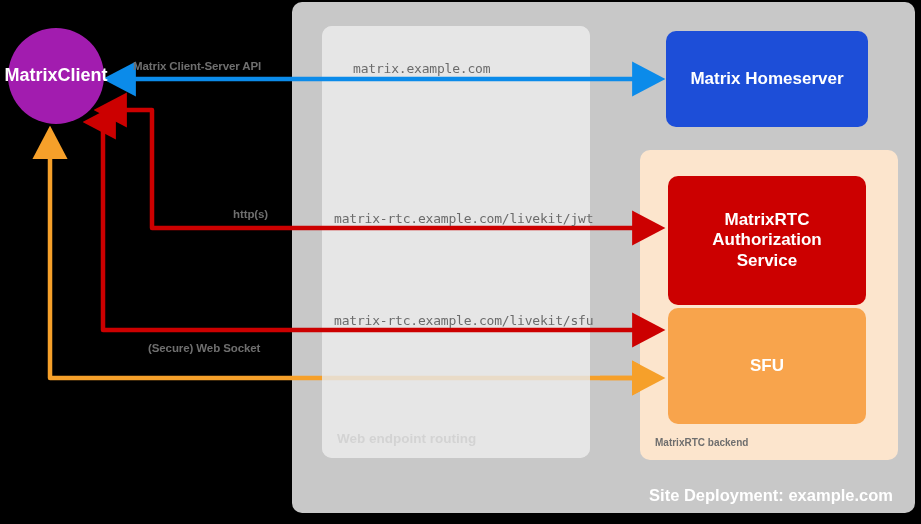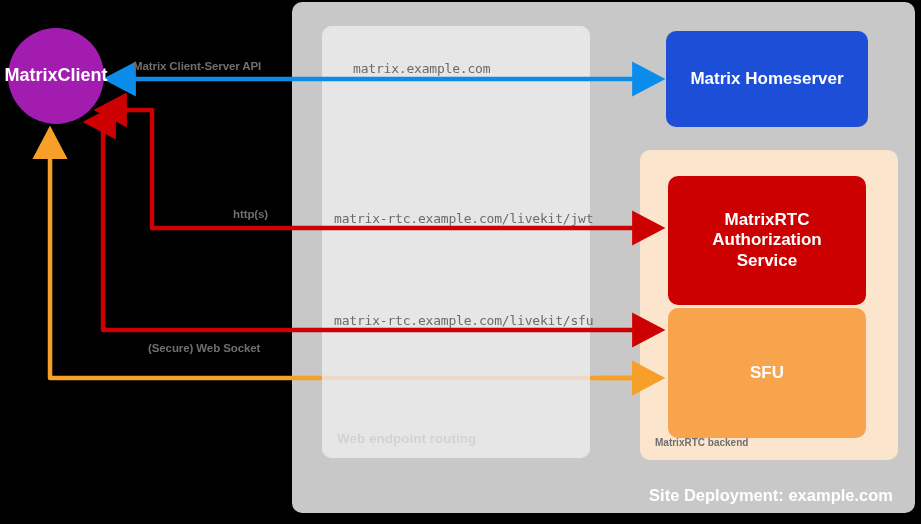--- a/index.html
+++ b/index.html
@@ -116,21 +116,21 @@
   }
   #matrixrtc-auth-node {
     left: 668px; top: 176px;
     width: 198px; height: 129px;
     border-radius: 10px;
     background: #cc0000;
     font-size: 17px;
   }
   #sfu-node {
     left: 668px; top: 308px;
-    width: 198px; height: 130px;
+    width: 198px; height: 116px;
     border-radius: 10px;
     background: #f8a44c;
     font-size: 17px;
   }
 </style>
 </head>
 <body>
 
 <div id="diagram-root">
 

